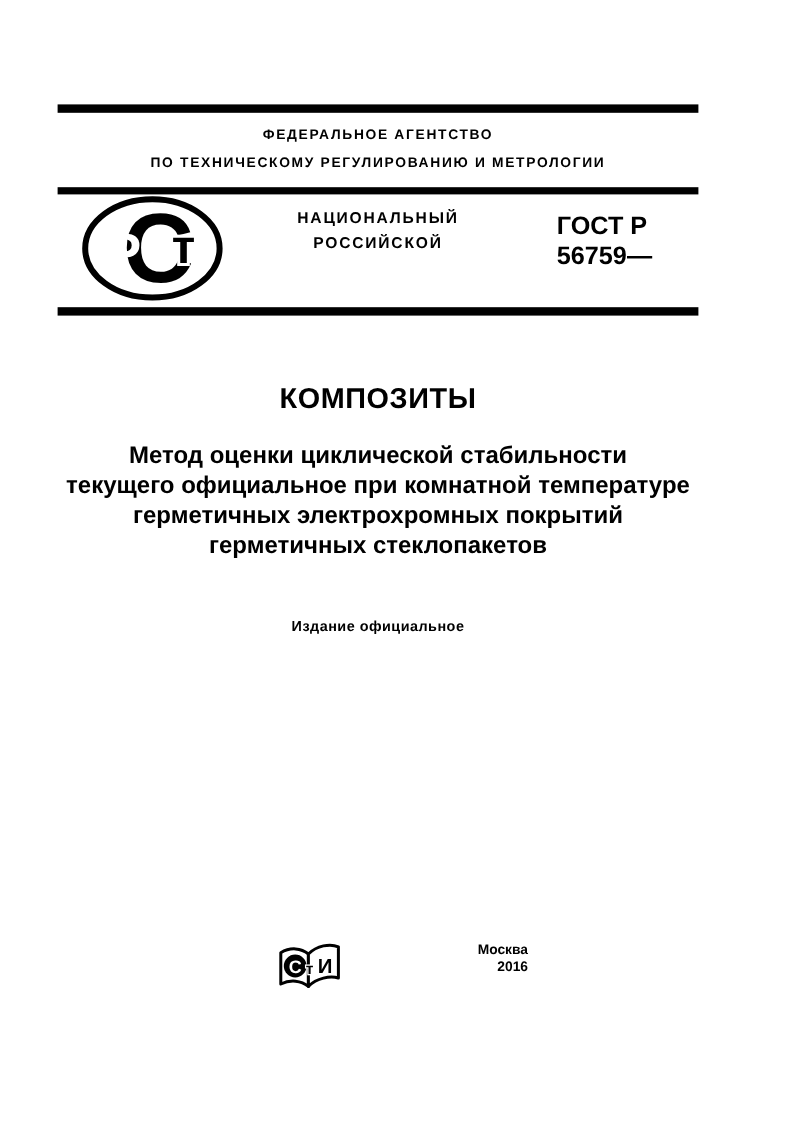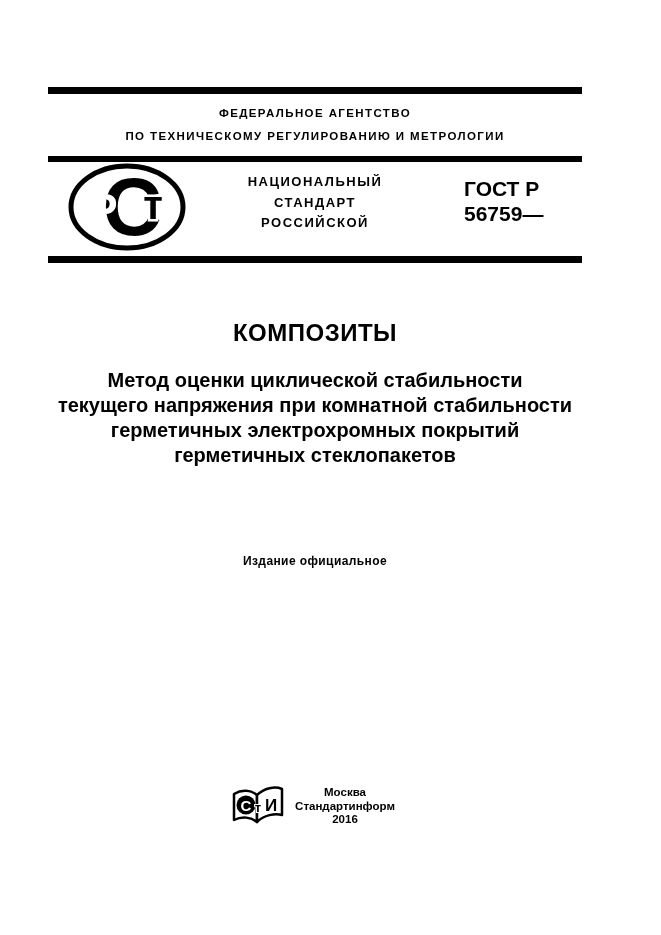--- a/index.html
+++ b/index.html
@@ -32,27 +32,27 @@
   }
 
   .doc-title {
     top:318px; font-size:24px; letter-spacing:0.5px; line-height:30px;
   }
   .doc-subtitle {
     position:absolute; left:28px; width:574px; top:368px; text-align:center;
     font-weight:bold; font-size:20px; line-height:25px;
   }
   .edition-note {
-    top:515px; font-size:12px; letter-spacing:0.4px; line-height:14px;margin-top:39px;
+    top:515px; font-size:12px; letter-spacing:0.4px; line-height:14px;
   }
 
   .sti-logo { position:absolute; left:231px; top:784px; }
   .imprint {
     position:absolute; left:250px; top:786px; width:190px;
-    text-align:center; font-weight:bold; font-size:11.5px; line-height:13.5px;
+    text-align:right; font-weight:bold; font-size:11.5px; line-height:13.5px;
   }
   svg text { font-family:"Liberation Sans", sans-serif; }
 </style>
 </head>
 <body>
 
 <div class="page">
 
   <div class="bar bar-1"></div>
 
@@ -65,52 +65,50 @@
     <svg width="122" height="90" viewBox="0 0 122 90">
       <ellipse cx="61" cy="45" rx="56" ry="41" fill="#ffffff" stroke="#000000" stroke-width="5"></ellipse>
       <text x="66" y="73" font-size="82" font-weight="bold" text-anchor="middle" fill="#000000">С</text>
       <text x="37" y="63" font-size="44" font-weight="bold" text-anchor="middle" fill="#ffffff">Р</text>
       <text x="87" y="57" font-size="40" font-weight="bold" text-anchor="middle" fill="#000000" stroke="#ffffff" stroke-width="5" paint-order="stroke">т</text>
     </svg>
   </div>
 
   <div class="standard-type">
     <div>НАЦИОНАЛЬНЫЙ</div>
-    <div>СТАНДАРТ</div>
     <div>РОССИЙСКОЙ</div>
   </div>
 
   <div class="designation">
     <div>ГОСТ Р</div>
     <div>56759—</div>
   </div>
 
   <div class="bar bar-3"></div>
 
   <div class="centered-line doc-title">КОМПОЗИТЫ</div>
 
   <div class="doc-subtitle">
     <div>Метод оценки циклической стабильности</div>
-    <div>текущего напряжения при комнатной стабильности</div>
+    <div>текущего официальное при комнатной температуре</div>
     <div>герметичных электрохромных покрытий</div>
     <div>герметичных стеклопакетов</div>
   </div>
 
   <div class="centered-line edition-note">Издание официальное</div>
 
   <div class="sti-logo">
     <svg width="54" height="40" viewBox="0 0 54 40">
       <path d="M3,10 C11,5 20,6 26,11 L26,38 C20,33 11,32 3,36 Z" fill="#ffffff" stroke="#000000" stroke-width="2.5" stroke-linejoin="round"></path>
       <path d="M26,11 C33,4 44,2 51,5 L51,31 C44,29 33,31 26,38 Z" fill="#ffffff" stroke="#000000" stroke-width="2.5" stroke-linejoin="round"></path>
       <circle cx="15" cy="21" r="9.5" fill="#000000"></circle>
       <text x="15" y="26.5" font-size="15" font-weight="bold" text-anchor="middle" fill="#ffffff">С</text>
       <text x="27" y="28" font-size="13" font-weight="bold" text-anchor="middle" fill="#000000" stroke="#ffffff" stroke-width="2" paint-order="stroke">т</text>
       <text x="40" y="27" font-size="17" font-weight="bold" text-anchor="middle" fill="#000000">И</text>
     </svg>
   </div>
 
   <div class="imprint">
     <div>Москва</div>
-    <div>Стандартинформ</div>
     <div>2016</div>
   </div>
 
 </div>
 
 </body></html>

